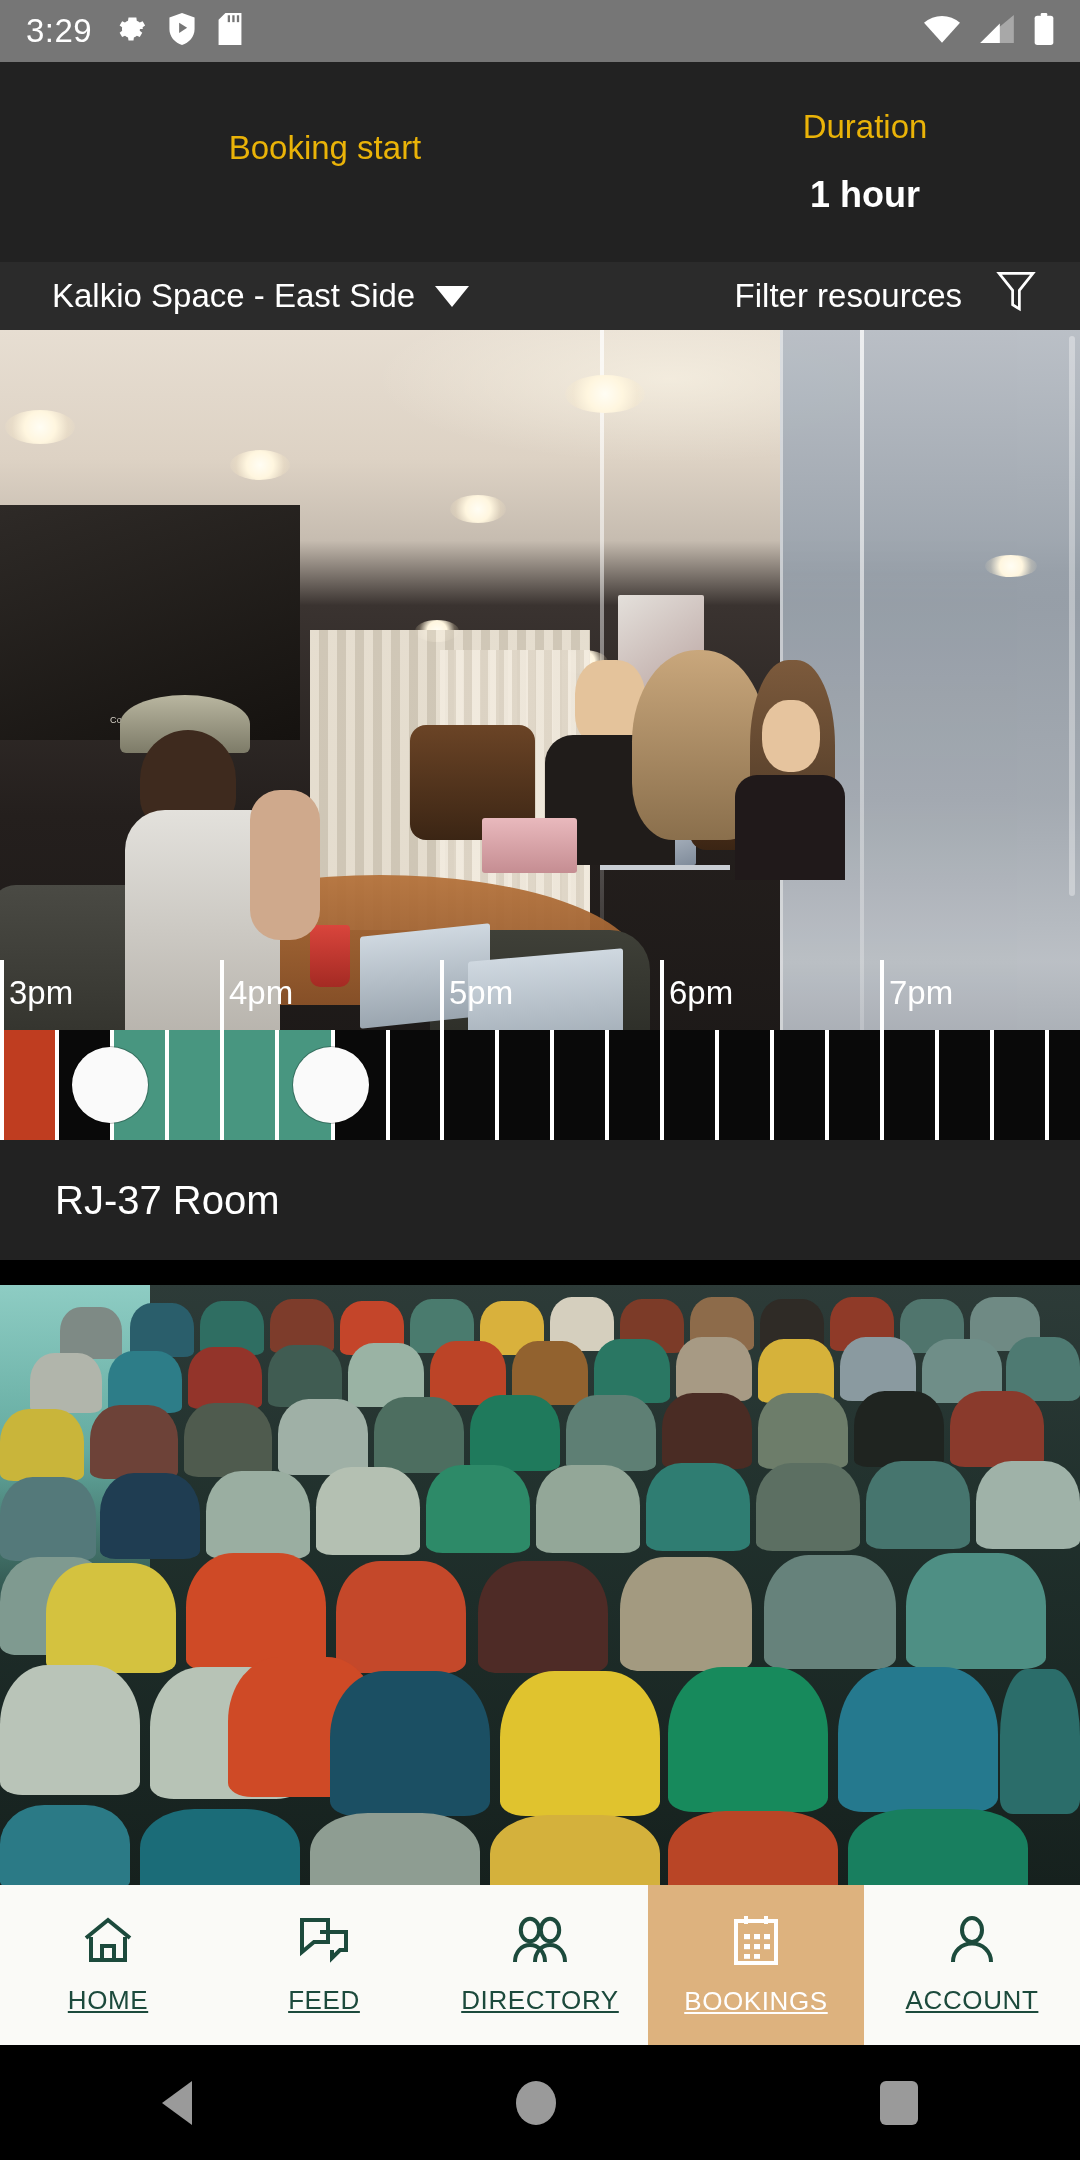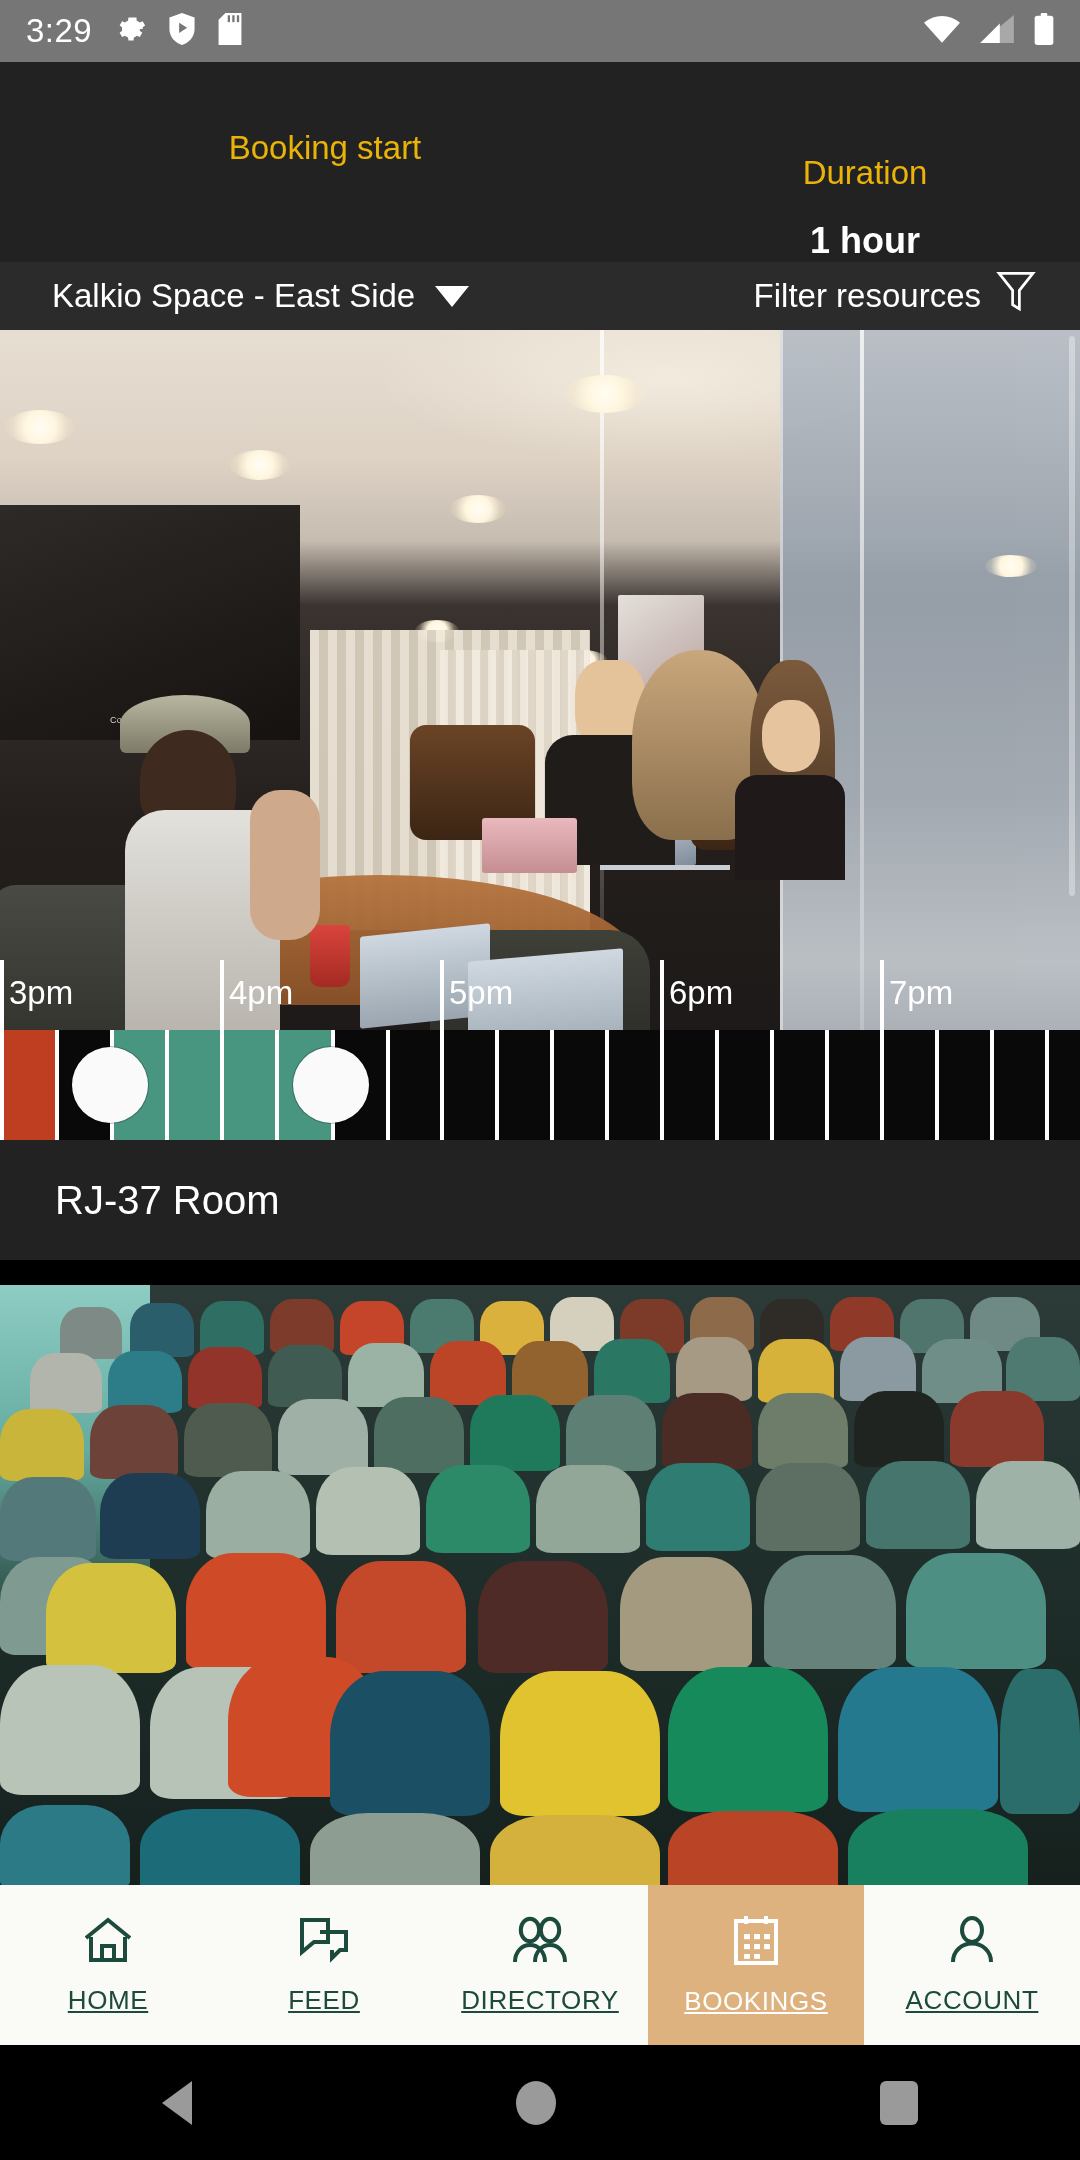--- a/index.html
+++ b/index.html
@@ -23,35 +23,35 @@
   .sb-right-icons { display:flex; align-items:center; gap:20px; }
   .sb-ic { display:block; }
 
   
   .booking-header {
     position:absolute; top:62px; left:0; width:1080px; height:200px;
     background:#222222; color:#fff; display:flex;
   }
   .bh-col { display:flex; flex-direction:column; align-items:center; justify-content:center; }
   .bh-col.start { width:650px; }
-  .bh-col.dur   { width:430px;justify-content:flex-end; }
+  .bh-col.dur   { width:430px; }
   .bh-label { font-size:33px; font-weight:400; color:#eab308; margin-bottom:28px; }
   .bh-value { font-size:36px; font-weight:bold; color:#ffffff; }
 
   
   .filterbar {
     position:absolute; top:262px; left:0; width:1080px; height:68px;
     background:#2b2b2b; color:#fff; display:flex; align-items:center;
   }
   .space-select {
     display:flex; align-items:center; gap:20px; margin-left:52px;
     font-size:33px; color:#fff;
   }
   .fb-spacer { flex:1; }
-  .filter-res { display:flex; align-items:center; gap:15px; margin-right:44px; font-size:33px; }
+  .filter-res { display:flex; align-items:center; gap:34px; margin-right:44px; font-size:33px; }
   .caret-down {
     width:0; height:0; border-left:17px solid transparent;
     border-right:17px solid transparent; border-top:21px solid #fff;
   }
 
   
   .resource-card { position:absolute; left:0; width:1080px; }
   #card1 { top:330px; height:930px; }
 
   .photo { position:absolute; left:0; top:0; width:1080px; overflow:hidden; }

